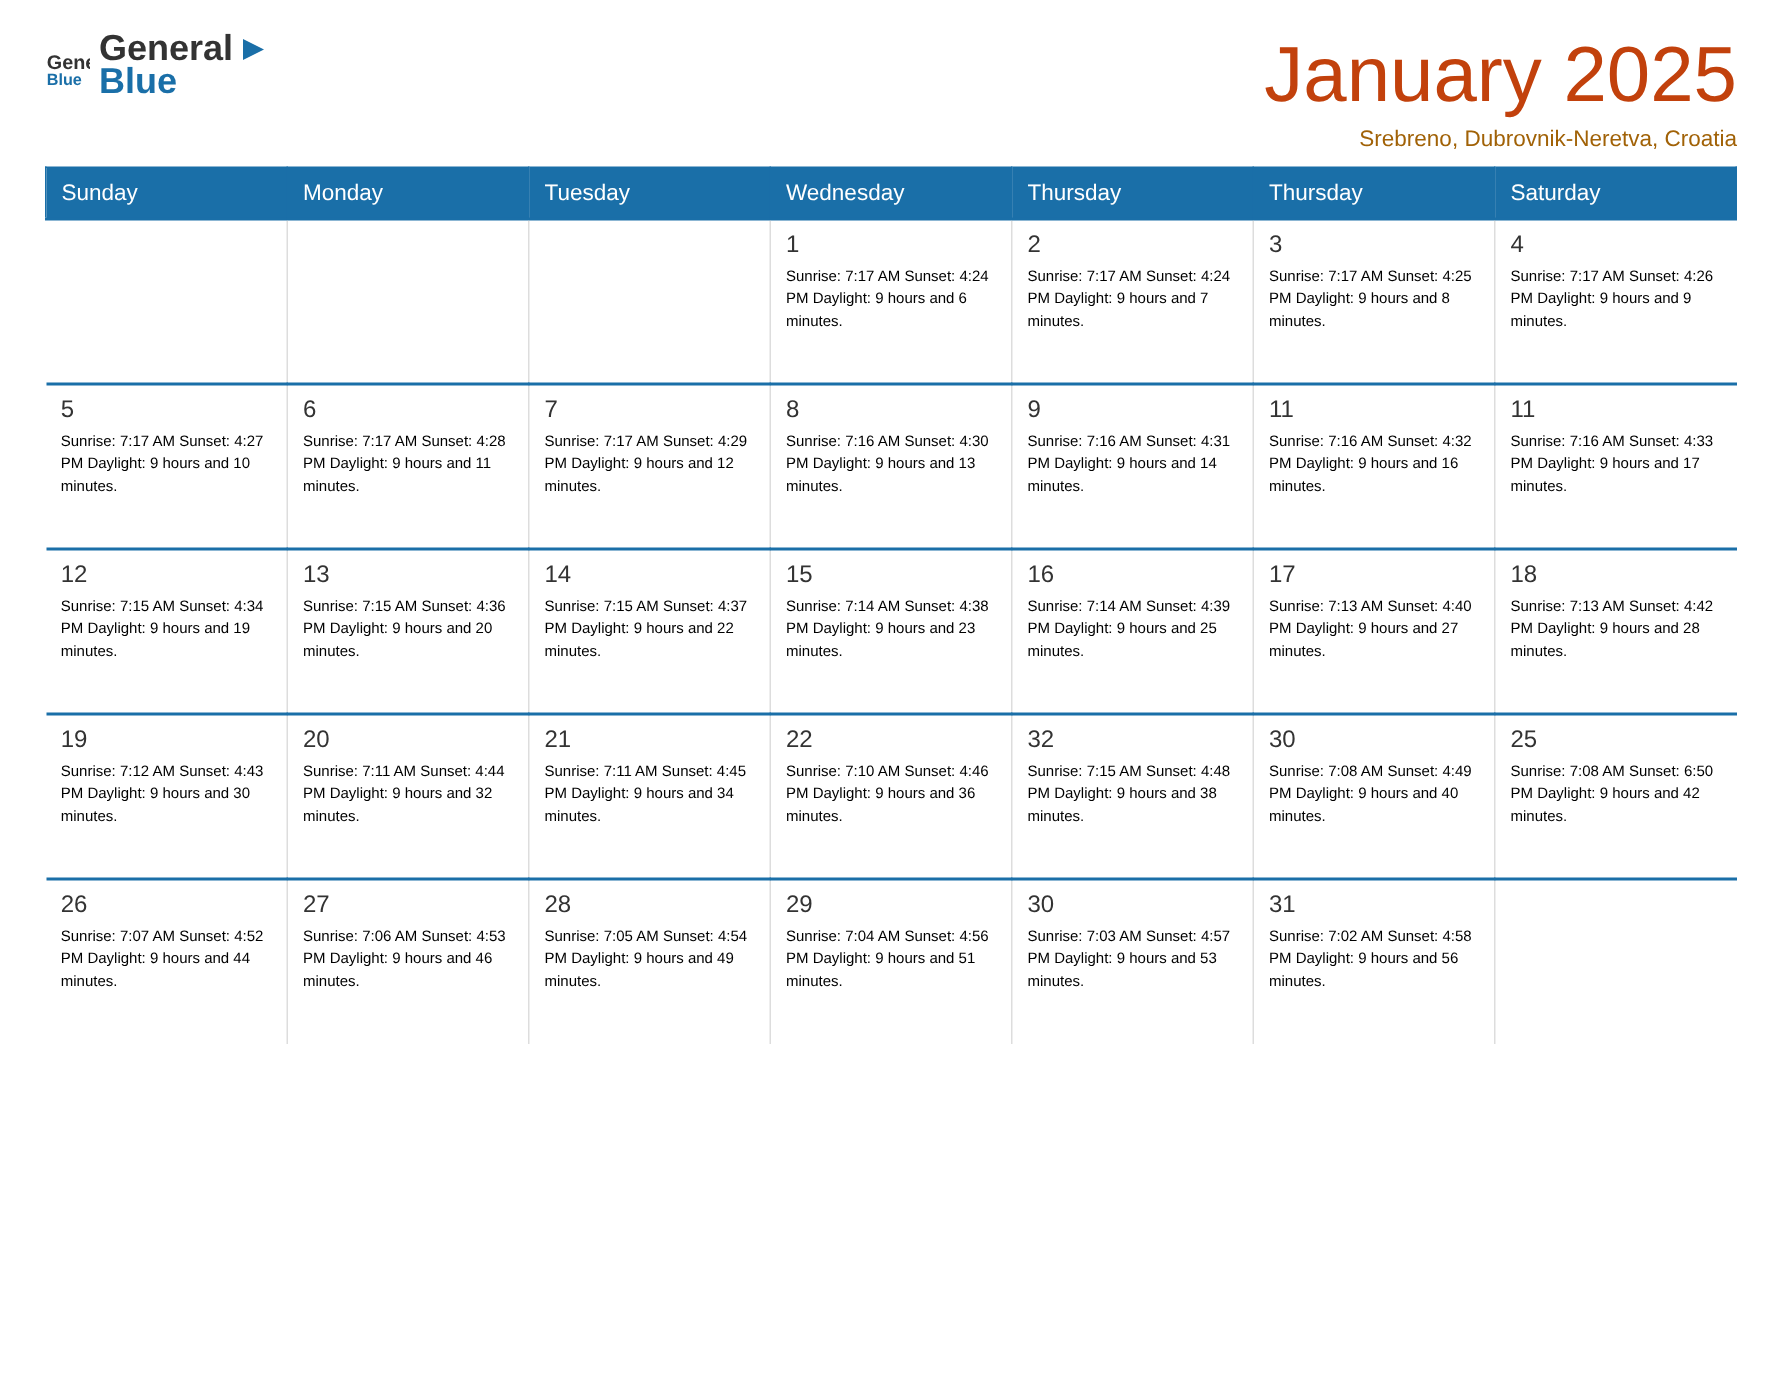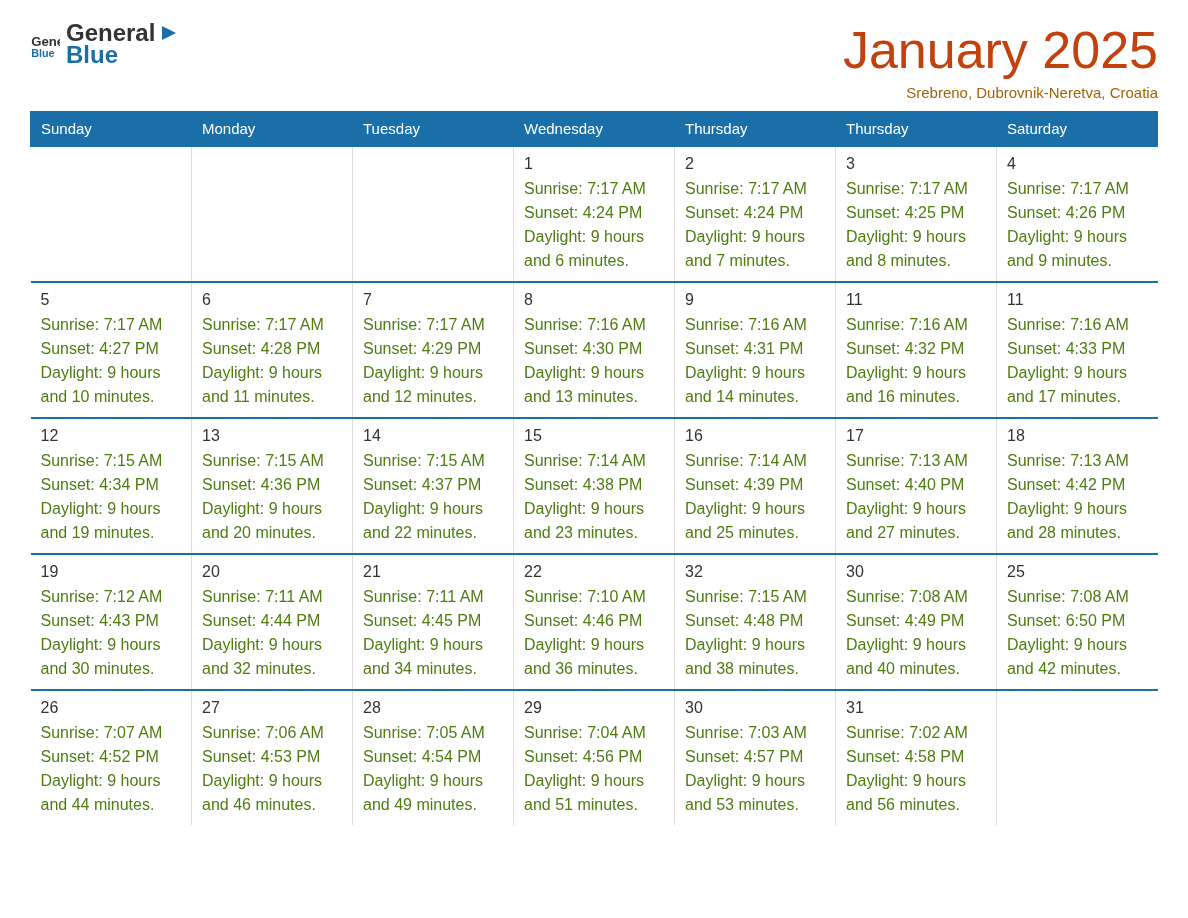--- a/index.html
+++ b/index.html
@@ -68,22 +68,22 @@
     tbody td:last-child {
       border-right: none;
     }
     .day-number {
       font-size: 16px;
       color: #333;
       display: block;
       margin-bottom: 4px;
     }
     .day-info {
-      font-size: 16px;
-      color: #4d7c0f;
+      font-size: 10px;
+      color: #000000;
       line-height: 1.5;
     }
     .empty-cell {
       background: #fff;
     }
   </style>
 </head>
 <body>
 
 <div class="header">

